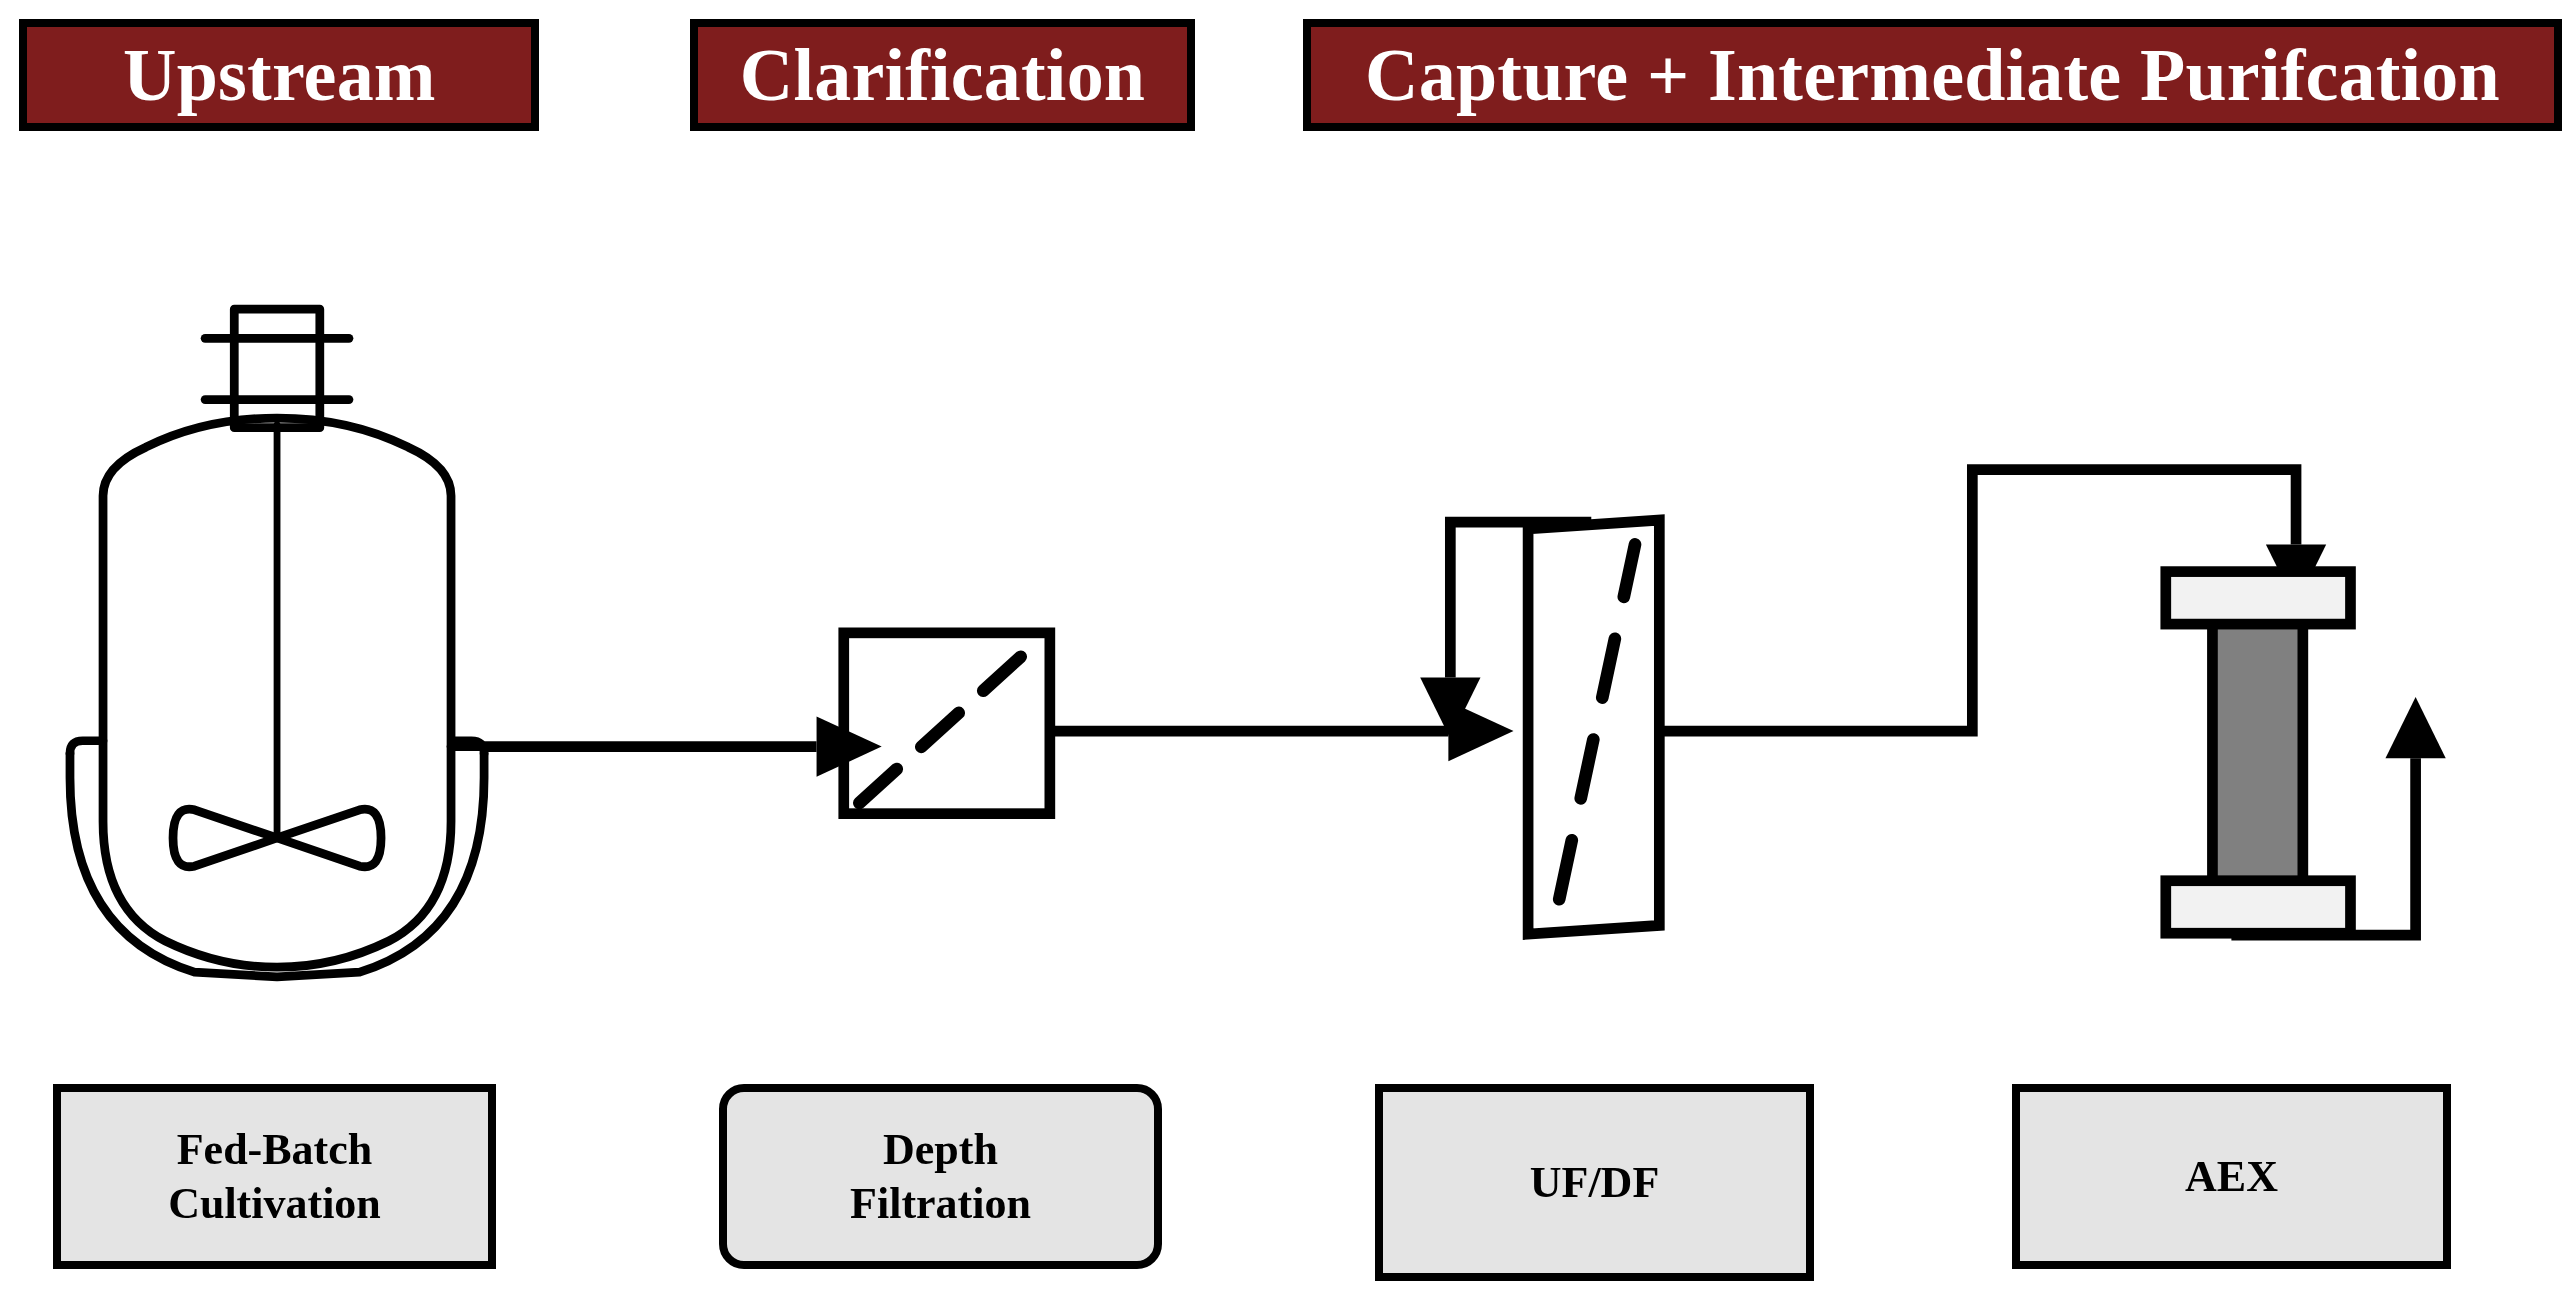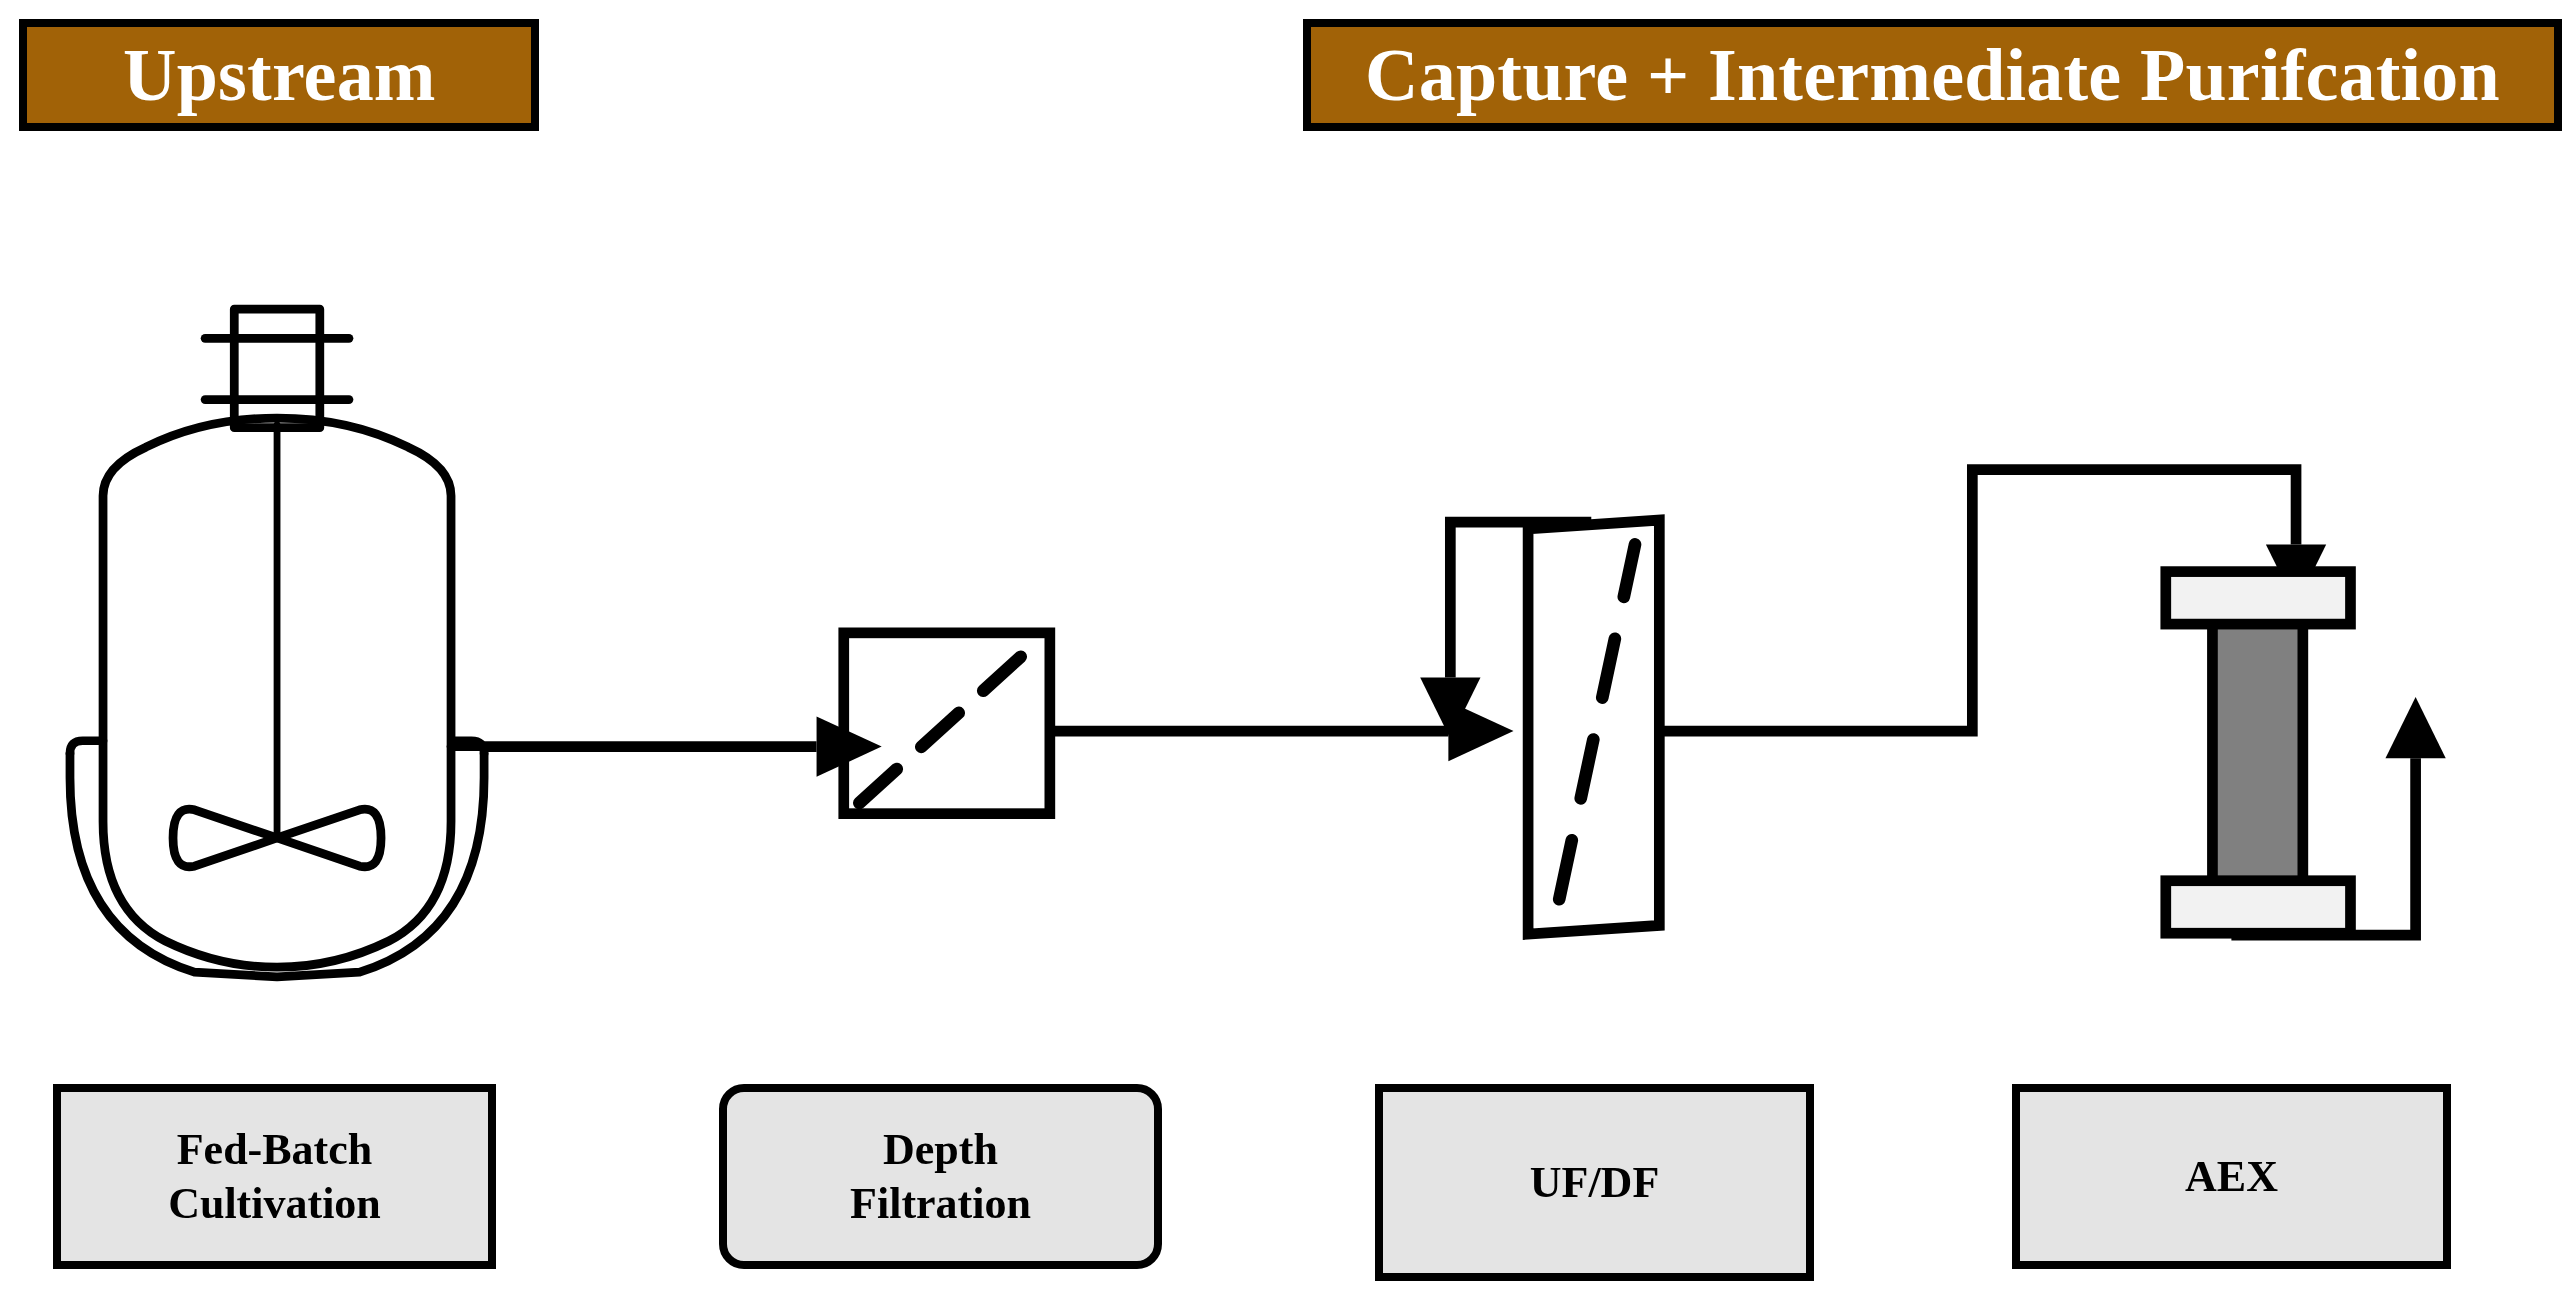--- a/index.html
+++ b/index.html
@@ -23,21 +23,21 @@
     left: 0;
     top: 0;
     width: 2576px;
     height: 1290px;
   }
 
   
   .stage-banner {
     position: absolute;
     box-sizing: border-box;
-    background: #a16207;
+    background: #7f1d1d;
     border: 8.7px solid #000000;
     display: flex;
     align-items: center;
     justify-content: center;
     overflow: hidden;
   }
   .stage-banner-label {
     color: #ffffff;
     font-family: "Liberation Serif", "DejaVu Serif", serif;
     font-weight: bold;
@@ -142,20 +142,23 @@
       <polyline points="2301,955 2301,962 2485,962 2485,780" fill="none"></polyline>
       <polygon points="2454,780 2516,780 2485,717" stroke="none"></polygon>
     </g>
 
   </svg>
 
   <div class="stage-banner" style="left:19.4px; top:19.4px; width:520px; height:112px;">
     <span class="stage-banner-label">Upstream</span>
   </div>
 
+  <div class="stage-banner" style="left:690px; top:19.4px; width:505px; height:112px;">
+    <span class="stage-banner-label">Clarification</span>
+  </div>
 
   <div class="stage-banner" style="left:1303px; top:19.4px; width:1259px; height:112px;">
     <span class="stage-banner-label">Capture + Intermediate Purifcation</span>
   </div>
 
   <div class="unit-label-box" style="left:53px; top:1084px; width:443px; height:185px;">
     <span class="unit-label-text">Fed-Batch
 Cultivation</span>
   </div>
 

